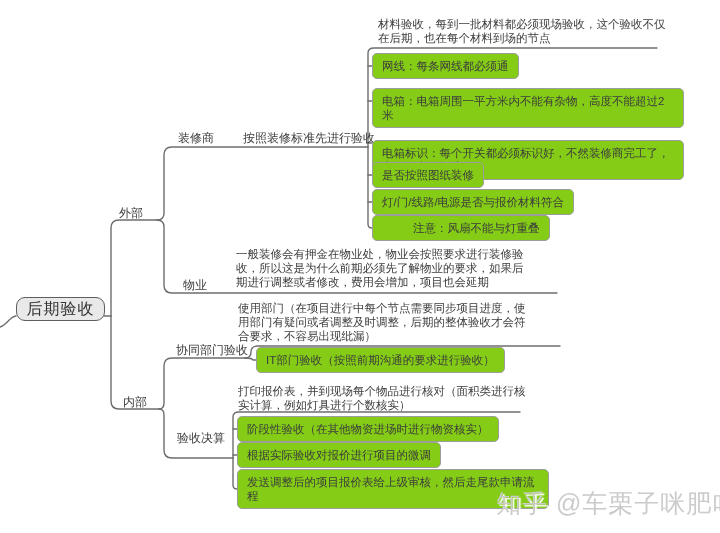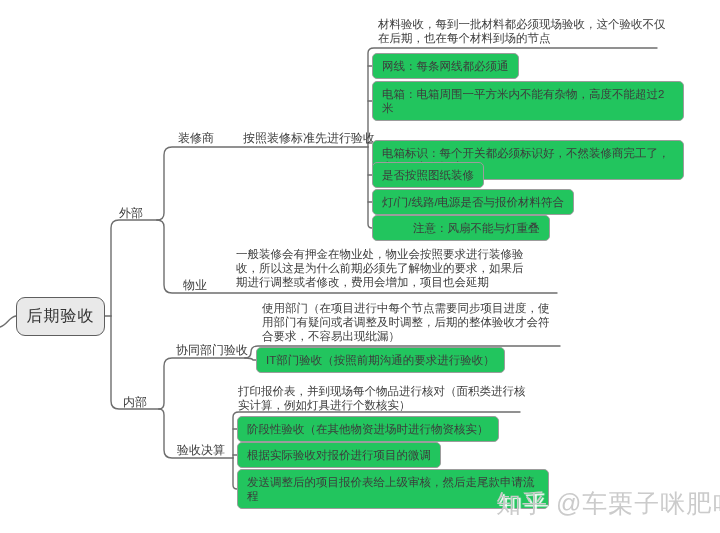--- a/index.html
+++ b/index.html
@@ -2,23 +2,23 @@
 <html><head>
 <meta charset="utf-8">
 <style>
   html,body{margin:0;padding:0;background:#fff;}
   .canvas{position:relative;width:720px;height:533px;background:#ffffff;overflow:hidden;
           font-family:"Liberation Sans","DejaVu Sans",sans-serif;color:#3c3c3c;}
   .connectors{position:absolute;left:0;top:0;}
   .lbl{position:absolute;font-size:12px;line-height:14px;white-space:nowrap;}
   .note{position:absolute;font-size:11.5px;line-height:14px;text-align:left;}
   .leaf{position:absolute;box-sizing:border-box;border:1px solid #9c9c9c;border-radius:5px;
-        background:#22c55e;padding:5px 9px;font-size:11.5px;line-height:14px;text-align:left;}
+        background:#84cc16;padding:5px 9px;font-size:11.5px;line-height:14px;text-align:left;}
   .nowrap{white-space:nowrap;}
-  .root{position:absolute;left:16px;top:297px;width:89px;height:39px;box-sizing:border-box;
+  .root{position:absolute;left:16px;top:297px;width:89px;height:24px;box-sizing:border-box;
         background:#e9e9e9;border:1.5px solid #5e5e5e;border-radius:9px;
         display:flex;align-items:center;justify-content:center;
         font-size:16px;color:#333;letter-spacing:1px;}
   .watermark{position:absolute;left:496px;top:487px;font-size:25px;letter-spacing:1px;
         color:#cbcbcb;text-shadow:2px 2px 1px #ffffff;white-space:nowrap;}
 </style>
 </head>
 <body>
 
 <div class="canvas">
@@ -47,43 +47,43 @@
   <div class="lbl" style="left:119px;top:206px;">外部</div>
 
   <div class="lbl" style="left:178px;top:131px;">装修商</div>
 
   <div class="lbl" style="left:243px;top:131px;">按照装修标准先进行验收</div>
 
   <div class="note" style="left:378px;top:17px;width:292px;">材料验收，每到一批材料都必须现场验收，这个验收不仅在后期，也在每个材料到场的节点</div>
 
   <div class="leaf nowrap" style="left:372px;top:53px;">网线：每条网线都必须通</div>
 
-  <div class="leaf" style="left:372px;top:81px;width:312px;">电箱：电箱周围一平方米内不能有杂物，高度不能超过2米</div>
+  <div class="leaf" style="left:372px;top:88px;width:312px;">电箱：电箱周围一平方米内不能有杂物，高度不能超过2米</div>
 
   <div class="leaf" style="left:372px;top:140px;width:312px;">电箱标识：每个开关都必须标识好，不然装修商完工了，突然停电会抓瞎</div>
 
   <div class="leaf nowrap" style="left:372px;top:162px;">是否按照图纸装修</div>
 
   <div class="leaf nowrap" style="left:372px;top:189px;">灯/门/线路/电源是否与报价材料符合</div>
 
   <div class="leaf nowrap" style="left:372px;top:215px;padding-left:40px;">注意：风扇不能与灯重叠</div>
 
   <div class="lbl" style="left:175px;top:278px;padding-left:8px;">物业</div>
 
   <div class="note" style="left:236px;top:247px;width:292px;">一般装修会有押金在物业处，物业会按照要求进行装修验收，所以这是为什么前期必须先了解物业的要求，如果后期进行调整或者修改，费用会增加，项目也会延期</div>
 
   <div class="lbl" style="left:123px;top:395px;">内部</div>
 
   <div class="lbl" style="left:176px;top:343px;">协同部门验收</div>
 
-  <div class="note" style="left:238px;top:301px;width:292px;margin-left:24px;">使用部门（在项目进行中每个节点需要同步项目进度，使用部门有疑问或者调整及时调整，后期的整体验收才会符合要求，不容易出现纰漏）</div>
+  <div class="note" style="left:238px;top:301px;width:292px;">使用部门（在项目进行中每个节点需要同步项目进度，使用部门有疑问或者调整及时调整，后期的整体验收才会符合要求，不容易出现纰漏）</div>
 
   <div class="leaf nowrap" style="left:256px;top:347px;">IT部门验收（按照前期沟通的要求进行验收）</div>
 
-  <div class="lbl" style="left:177px;top:443px;">验收决算</div>
+  <div class="lbl" style="left:177px;top:431px;">验收决算</div>
 
   <div class="note" style="left:238px;top:384px;width:292px;">打印报价表，并到现场每个物品进行核对（面积类进行核实计算，例如灯具进行个数核实）</div>
 
   <div class="leaf nowrap" style="left:237px;top:416px;text-align:right;">阶段性验收（在其他物资进场时进行物资核实）</div>
 
   <div class="leaf" style="left:237px;top:469px;width:312px;">发送调整后的项目报价表给上级审核，然后走尾款申请流程</div>
 
   <div class="leaf nowrap" style="left:237px;top:442px;">根据实际验收对报价进行项目的微调</div>
 
   <div class="watermark">知乎 @车栗子咪肥吖</div>

